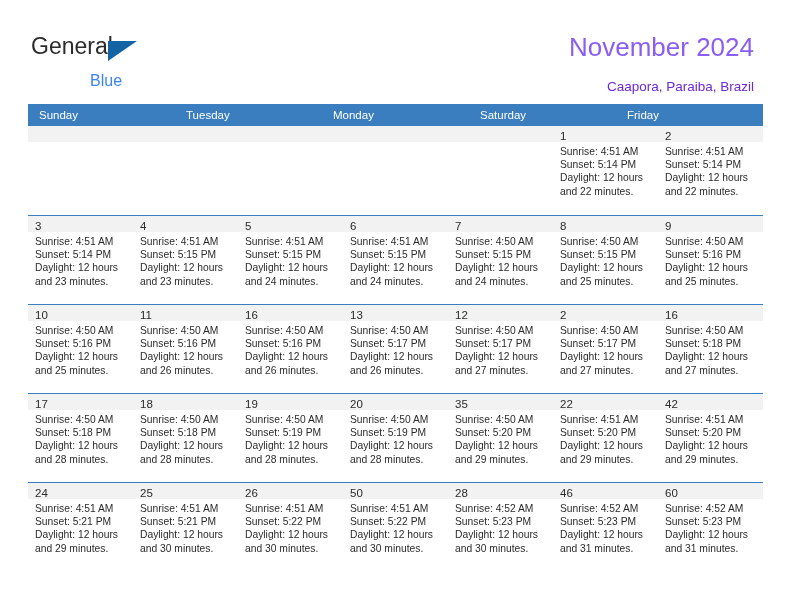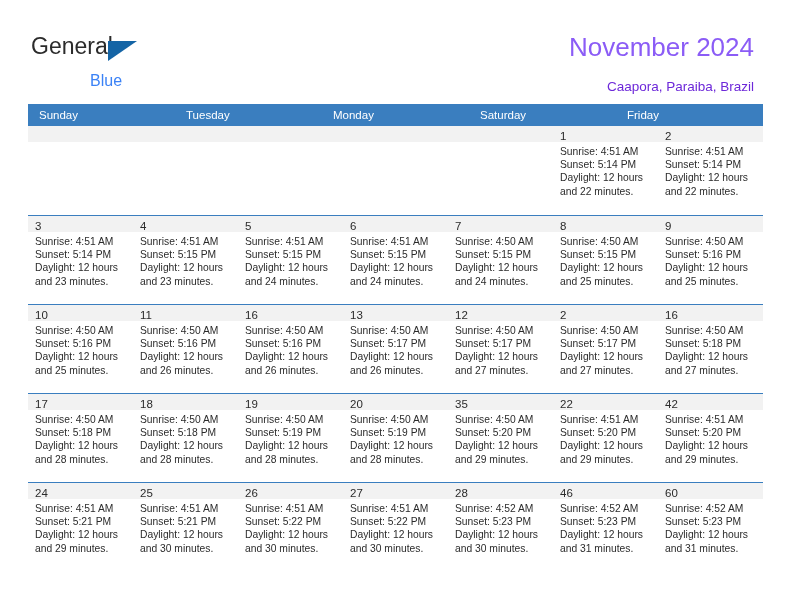--- a/index.html
+++ b/index.html
@@ -415,21 +415,21 @@
           <div class="day">
             <div class="day-num-band"><span class="day-num">26</span></div>
             <div class="day-body">
               <div class="day-line">Sunrise: 4:51 AM</div>
               <div class="day-line">Sunset: 5:22 PM</div>
               <div class="day-line">Daylight: 12 hours</div>
               <div class="day-line">and 30 minutes.</div>
             </div>
           </div>
           <div class="day">
-            <div class="day-num-band"><span class="day-num">27</span></div>
+            <div class="day-num-band"><span class="day-num">50</span></div>
             <div class="day-body">
               <div class="day-line">Sunrise: 4:51 AM</div>
               <div class="day-line">Sunset: 5:22 PM</div>
               <div class="day-line">Daylight: 12 hours</div>
               <div class="day-line">and 30 minutes.</div>
             </div>
           </div>
           <div class="day">
             <div class="day-num-band"><span class="day-num">28</span></div>
             <div class="day-body">

